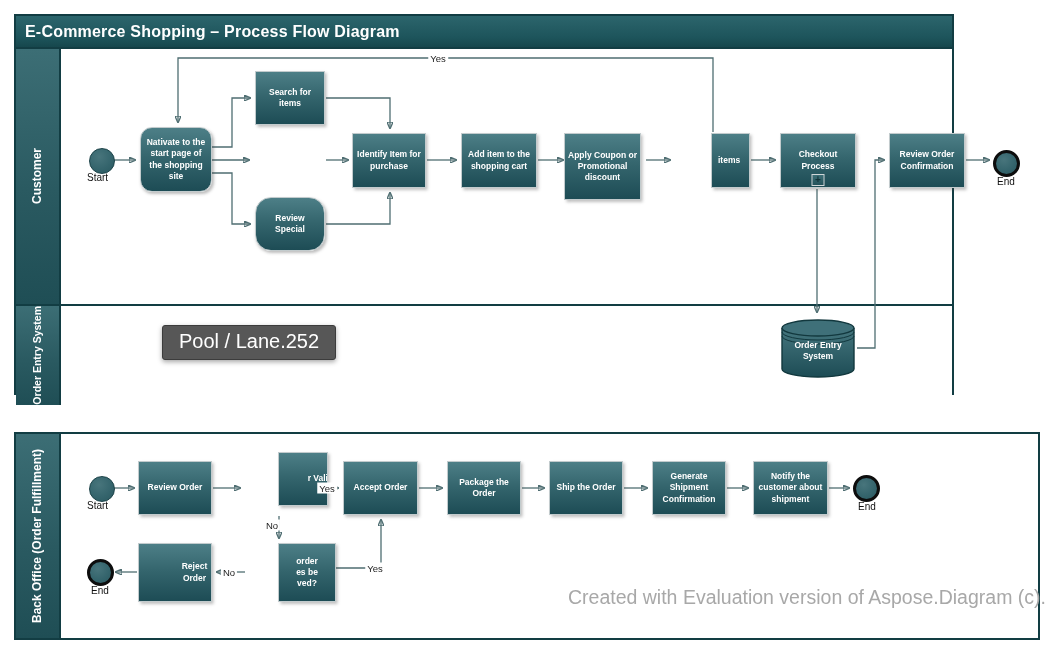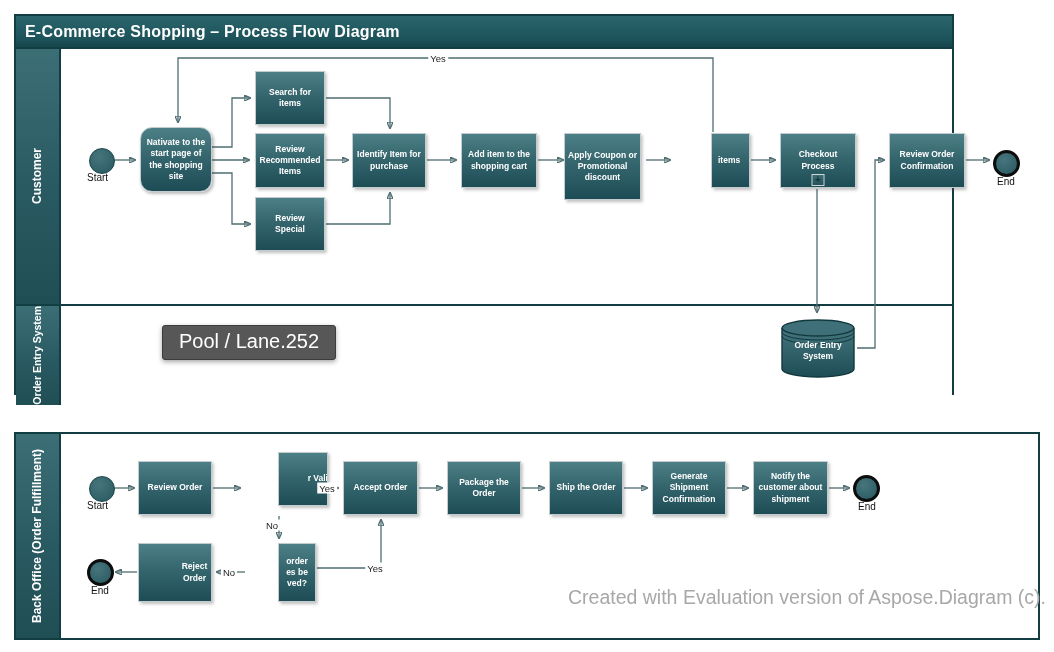--- a/index.html
+++ b/index.html
@@ -30,21 +30,21 @@
 
   svg.overlay{position:absolute;left:0;top:0;z-index:3;pointer-events:none;}
   svg.overlay path{fill:none;stroke:var(--line);stroke-width:1.3px;}
   svg.overlay .mk{fill:var(--arrow);}
 
   .task{position:absolute;z-index:4;box-sizing:border-box;
     background:linear-gradient(180deg,var(--box-top) 0%,var(--box-mid) 45%,var(--box-bottom) 100%);
     border:1px solid var(--box-border);color:#fff;font-weight:600;font-size:8.5px;line-height:1.3;
     display:flex;align-items:center;justify-content:center;text-align:center;padding:2px 3px;
     box-shadow:1.5px 2px 3px rgba(70,70,70,.35);}
-  .task.narrow{padding:2px 7px;}
+  .task.narrow{padding:2px 7px;border-radius:16px;}
   .task.clipL{justify-content:flex-start;text-align:right;padding-left:6px;}
   .task .stack{display:flex;flex-direction:column;}
 
   .event{position:absolute;z-index:4;border-radius:50%;box-sizing:content-box;
     background:radial-gradient(circle at 38% 32%,#48757c 0%,#35656d 55%,#2a585f 100%);}
   .event.start{width:24px;height:24px;border:1.5px solid #1b4248;}
   .event.end{width:21px;height:21px;border:3px solid #0d0d0d;}
   .evlabel{position:absolute;z-index:5;font-size:10px;color:#111;text-align:center;white-space:nowrap;}
 
   .elabel{position:absolute;z-index:5;transform:translate(-50%,-50%);font-size:9.5px;color:#1c1c1c;
@@ -129,21 +129,20 @@
       <path d="M245,572 H217" marker-end="url(#arr)"></path>
       <path d="M137,572 H116" marker-end="url(#arr)"></path>
     </g>
   </svg>
 
   <div class="event start" style="left:89px;top:148px;"></div>
   <div class="evlabel" style="left:87px;top:172px;">Start</div>
 
   <div class="task" style="left:140px;top:127px;width:72px;height:65px;border-radius:12px;">Nativate to the start page of the shopping site</div>
   <div class="task" style="left:255px;top:71px;width:70px;height:54px;">Search for items</div>
-  <div class="task" style="left:255px;top:133px;width:70px;height:55px;">Review Recommended Items</div>
   <div class="task narrow" style="left:255px;top:197px;width:70px;height:54px;">Review Special</div>
   <div class="task" style="left:352px;top:133px;width:74px;height:55px;">Identify Item for purchase</div>
   <div class="task" style="left:461px;top:133px;width:76px;height:55px;">Add item to the shopping cart</div>
   <div class="task" style="left:564px;top:133px;width:77px;height:67px;">Apply Coupon or Promotional discount</div>
   <div class="task clipL" style="left:711px;top:133px;width:39px;height:55px;">items</div>
 
   <div class="task" style="left:780px;top:133px;width:76px;height:55px;">
     <span>Checkout Process</span>
     <span class="subproc">+</span>
   </div>
@@ -181,21 +180,21 @@
   <div class="task" style="left:278px;top:452px;width:50px;height:54px;white-space:nowrap;overflow:hidden;padding-left:43px;">r Valid?</div>
   <div class="task" style="left:343px;top:461px;width:75px;height:54px;">Accept Order</div>
   <div class="task" style="left:447px;top:461px;width:74px;height:54px;">Package the Order</div>
   <div class="task" style="left:549px;top:461px;width:74px;height:54px;">Ship the Order</div>
   <div class="task" style="left:652px;top:461px;width:74px;height:54px;">Generate Shipment Confirmation</div>
   <div class="task" style="left:753px;top:461px;width:75px;height:54px;">Notify the customer about shipment</div>
 
   <div class="event end" style="left:853px;top:475px;"></div>
   <div class="evlabel" style="left:858px;top:501px;">End</div>
 
-  <div class="task" style="left:278px;top:543px;width:38px;height:59px;overflow:hidden;">
+  <div class="task" style="left:278px;top:543px;width:58px;height:59px;overflow:hidden;">
     <span class="stack">
       <span>order</span>
       <span>es be</span>
       <span>ved?</span>
     </span>
   </div>
 
   <div class="task" style="left:138px;top:543px;width:74px;height:59px;padding-left:42px;">Reject Order</div>
 
   <div class="event end" style="left:87px;top:559px;"></div>

